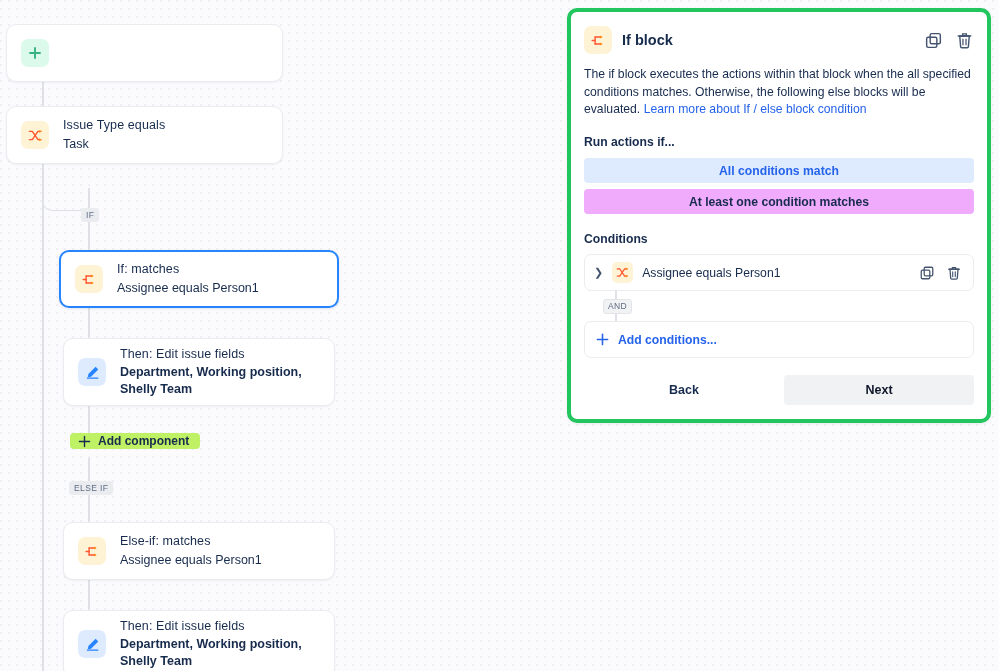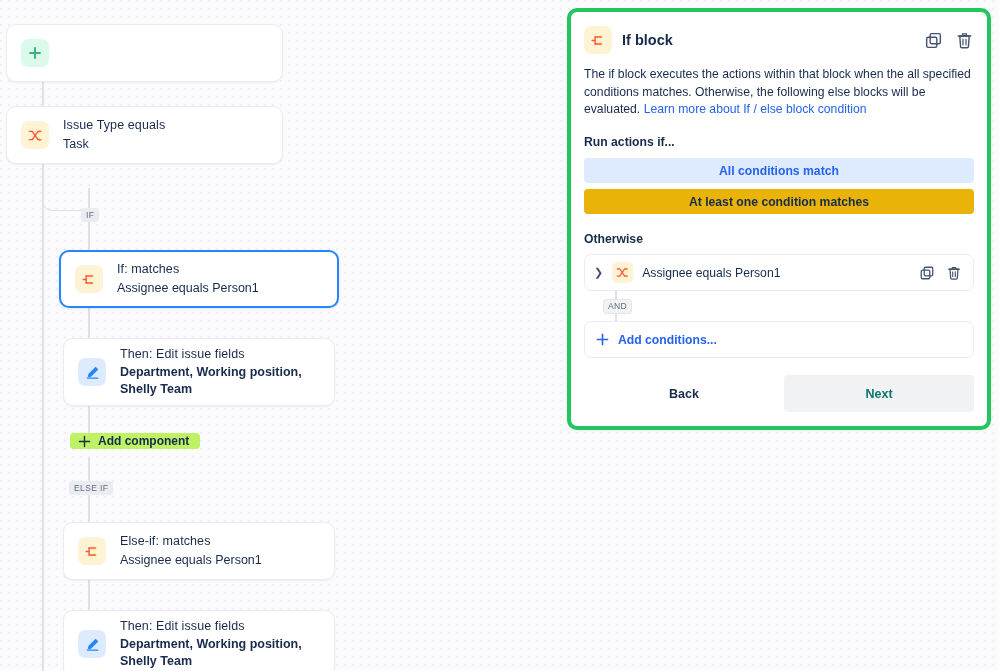--- a/index.html
+++ b/index.html
@@ -176,21 +176,21 @@
   .seg-group { display: flex; gap: 6px; margin-bottom: 18px; flex-direction: column; }
   .seg {
     border: none;
     border-radius: 4px;
     height: 25px;
     padding: 0 11px;
     font-size: 12.2px;
     font-weight: bold;
     cursor: pointer;
     font-family: "Liberation Sans", sans-serif;
-    background: #eab308;
+    background: #f0abfc;
     color: #172b4d;
   }
   .seg.active { background: #deebff; color: #2563eb; }
 
   .cond-card {
     border: 1px solid #ebecf0;
     border-radius: 7px;
     background: #fff;
     height: 37px;
     display: flex;
@@ -275,23 +275,23 @@
     height: 30px;
     width: 200px;
     font-family: "Liberation Sans", sans-serif;
   }
   .btn-next {
     background: #f1f2f4;
     border: none;
     border-radius: 4px;
     font-size: 12.5px;
     font-weight: bold;
-    color: #0f766e;
-    cursor: pointer;
-    height: 37px;
+    color: #0f172a;
+    cursor: pointer;
+    height: 30px;
     flex: 1;
     font-family: "Liberation Sans", sans-serif;
   }
 </style>
 </head>
 <body>
 
 <div id="canvas">
 
   <div class="conn conn-v" style="left:42px; top:82px; height:106px;"></div>
@@ -445,21 +445,21 @@
     <span>The if block executes the actions within that block when the all specified conditions matches. Otherwise, the following else blocks will be evaluated. </span><a href="#">Learn more about If / else block condition</a>
   </p>
 
   <div class="section-label">Run actions if...</div>
 
   <div class="seg-group">
     <button class="seg active">All conditions match</button>
     <button class="seg">At least one condition matches</button>
   </div>
 
-  <div class="section-label" style="margin-bottom:8px;">Otherwise</div>
+  <div class="section-label" style="margin-bottom:8px;">Conditions</div>
 
   <div class="cond-card">
     <span class="chevron">❯</span>
     <span class="cond-icon">
       <svg width="13" height="13" viewBox="0 0 16 16" aria-hidden="true">
         <g stroke="#ff5630" stroke-width="1.5" fill="none" stroke-linecap="round" stroke-linejoin="round">
           <path d="M1.5 3.6h3.1l6 8.8h3.2"></path>
           <path d="M1.5 12.4h3.1l6-8.8h3.2"></path>
         </g>
         <path d="M12.1 1.9l2.3 1.7-2.3 1.7z" fill="#ff8b00"></path>

